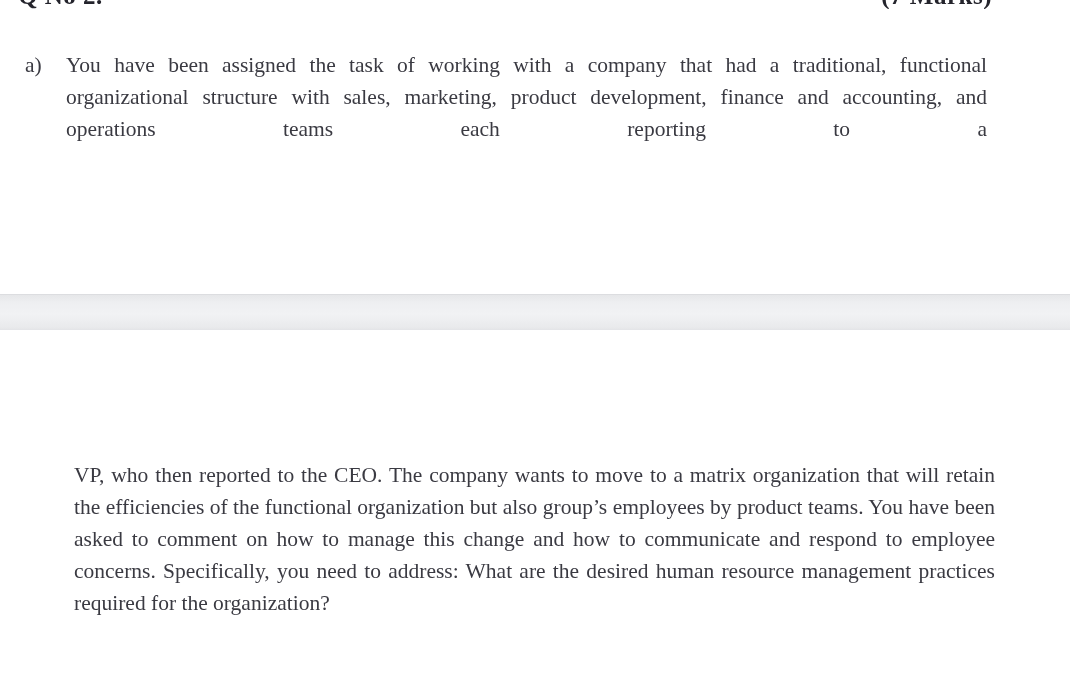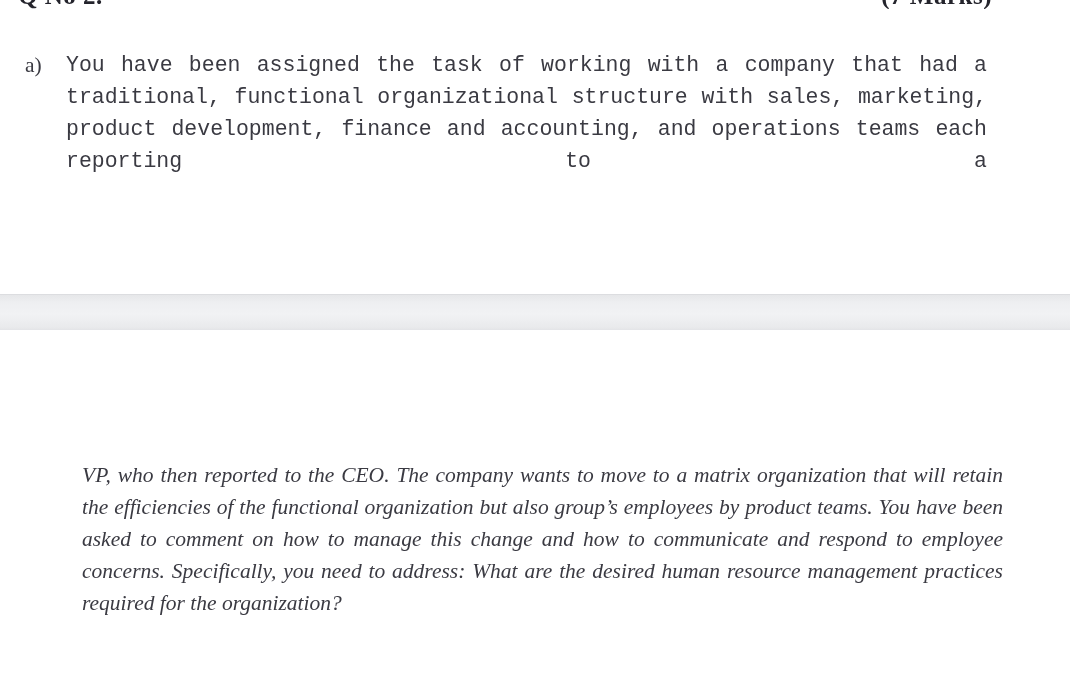--- a/index.html
+++ b/index.html
@@ -74,35 +74,33 @@
     position: absolute;
     left: 0;
     top: 0;
     width: 34px;
     text-align: left;
     font-size: 21.5px;
     line-height: 32px;
   }
   .para-a .para-text {
     display: block;
-    font-family: Liberation Mono, monospace;
   }
   
   .para-a .para-text::after {
     content: "";
     display: inline-block;
     width: 100%;
   }
 
   
   .para-b {
-    left: 82px;
+    left: 74px;
     top: 459px;
     width: 921px;
-    font-style: italic;
   }
 
   
   .page-separator {
     position: absolute;
     left: 0;
     top: 294px;
     width: 1070px;
     height: 36px;
     background: linear-gradient(to bottom,

